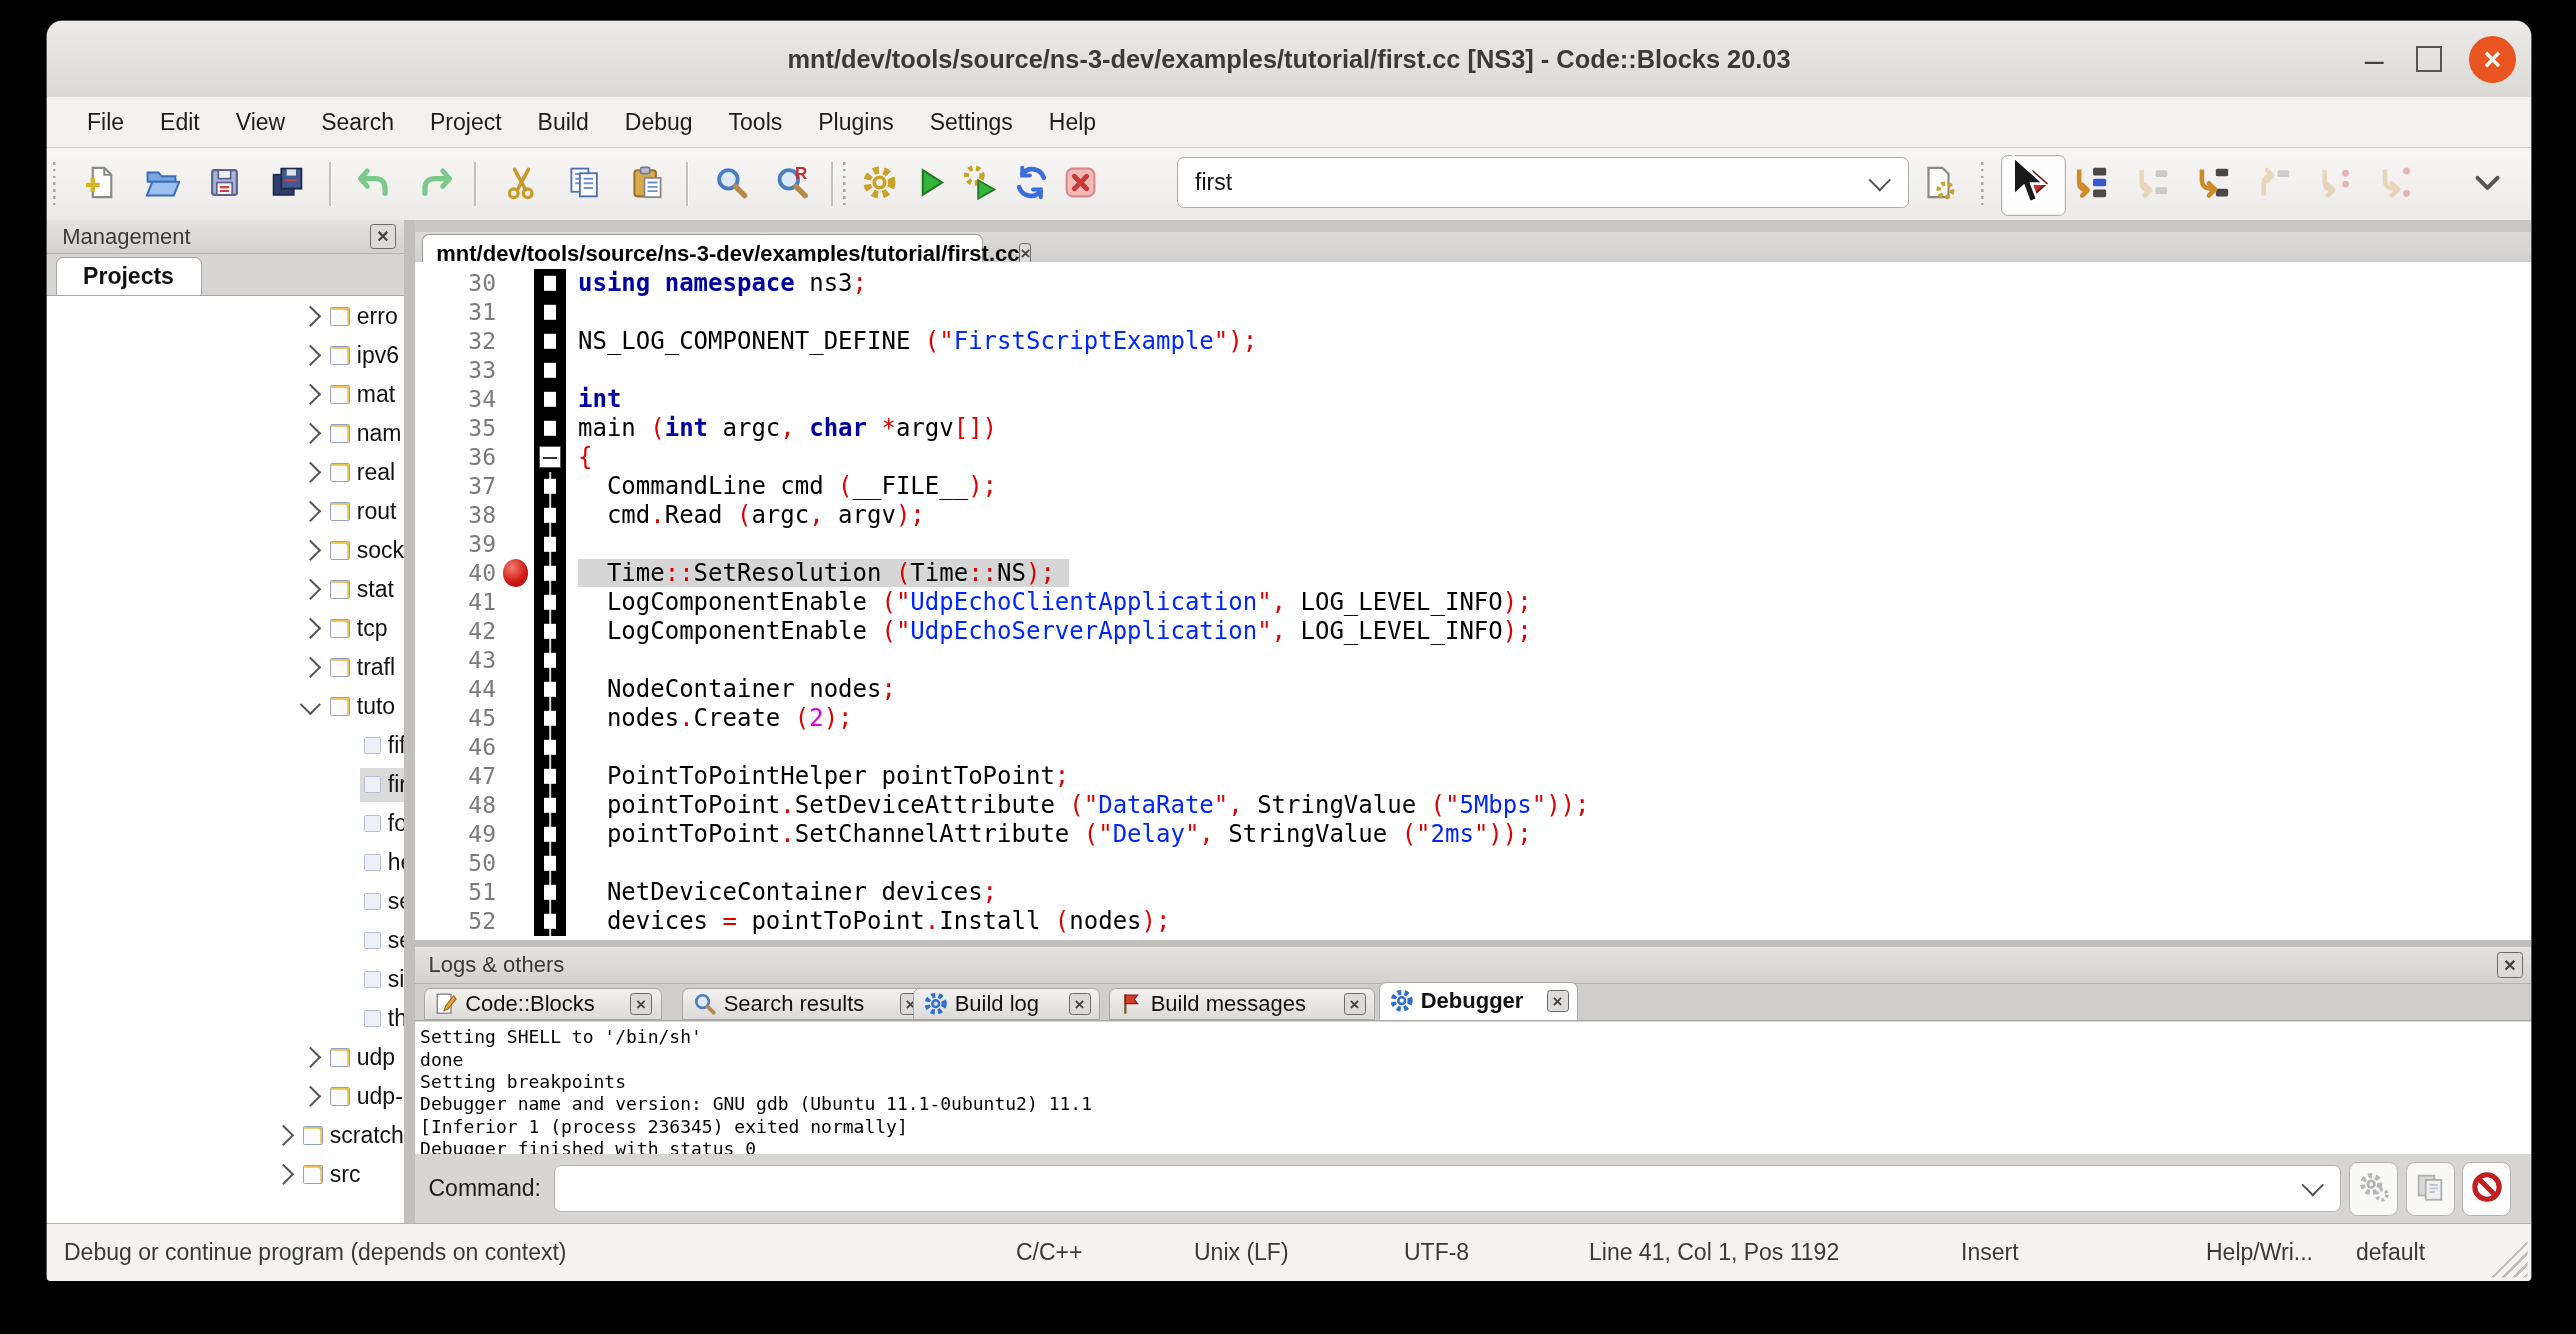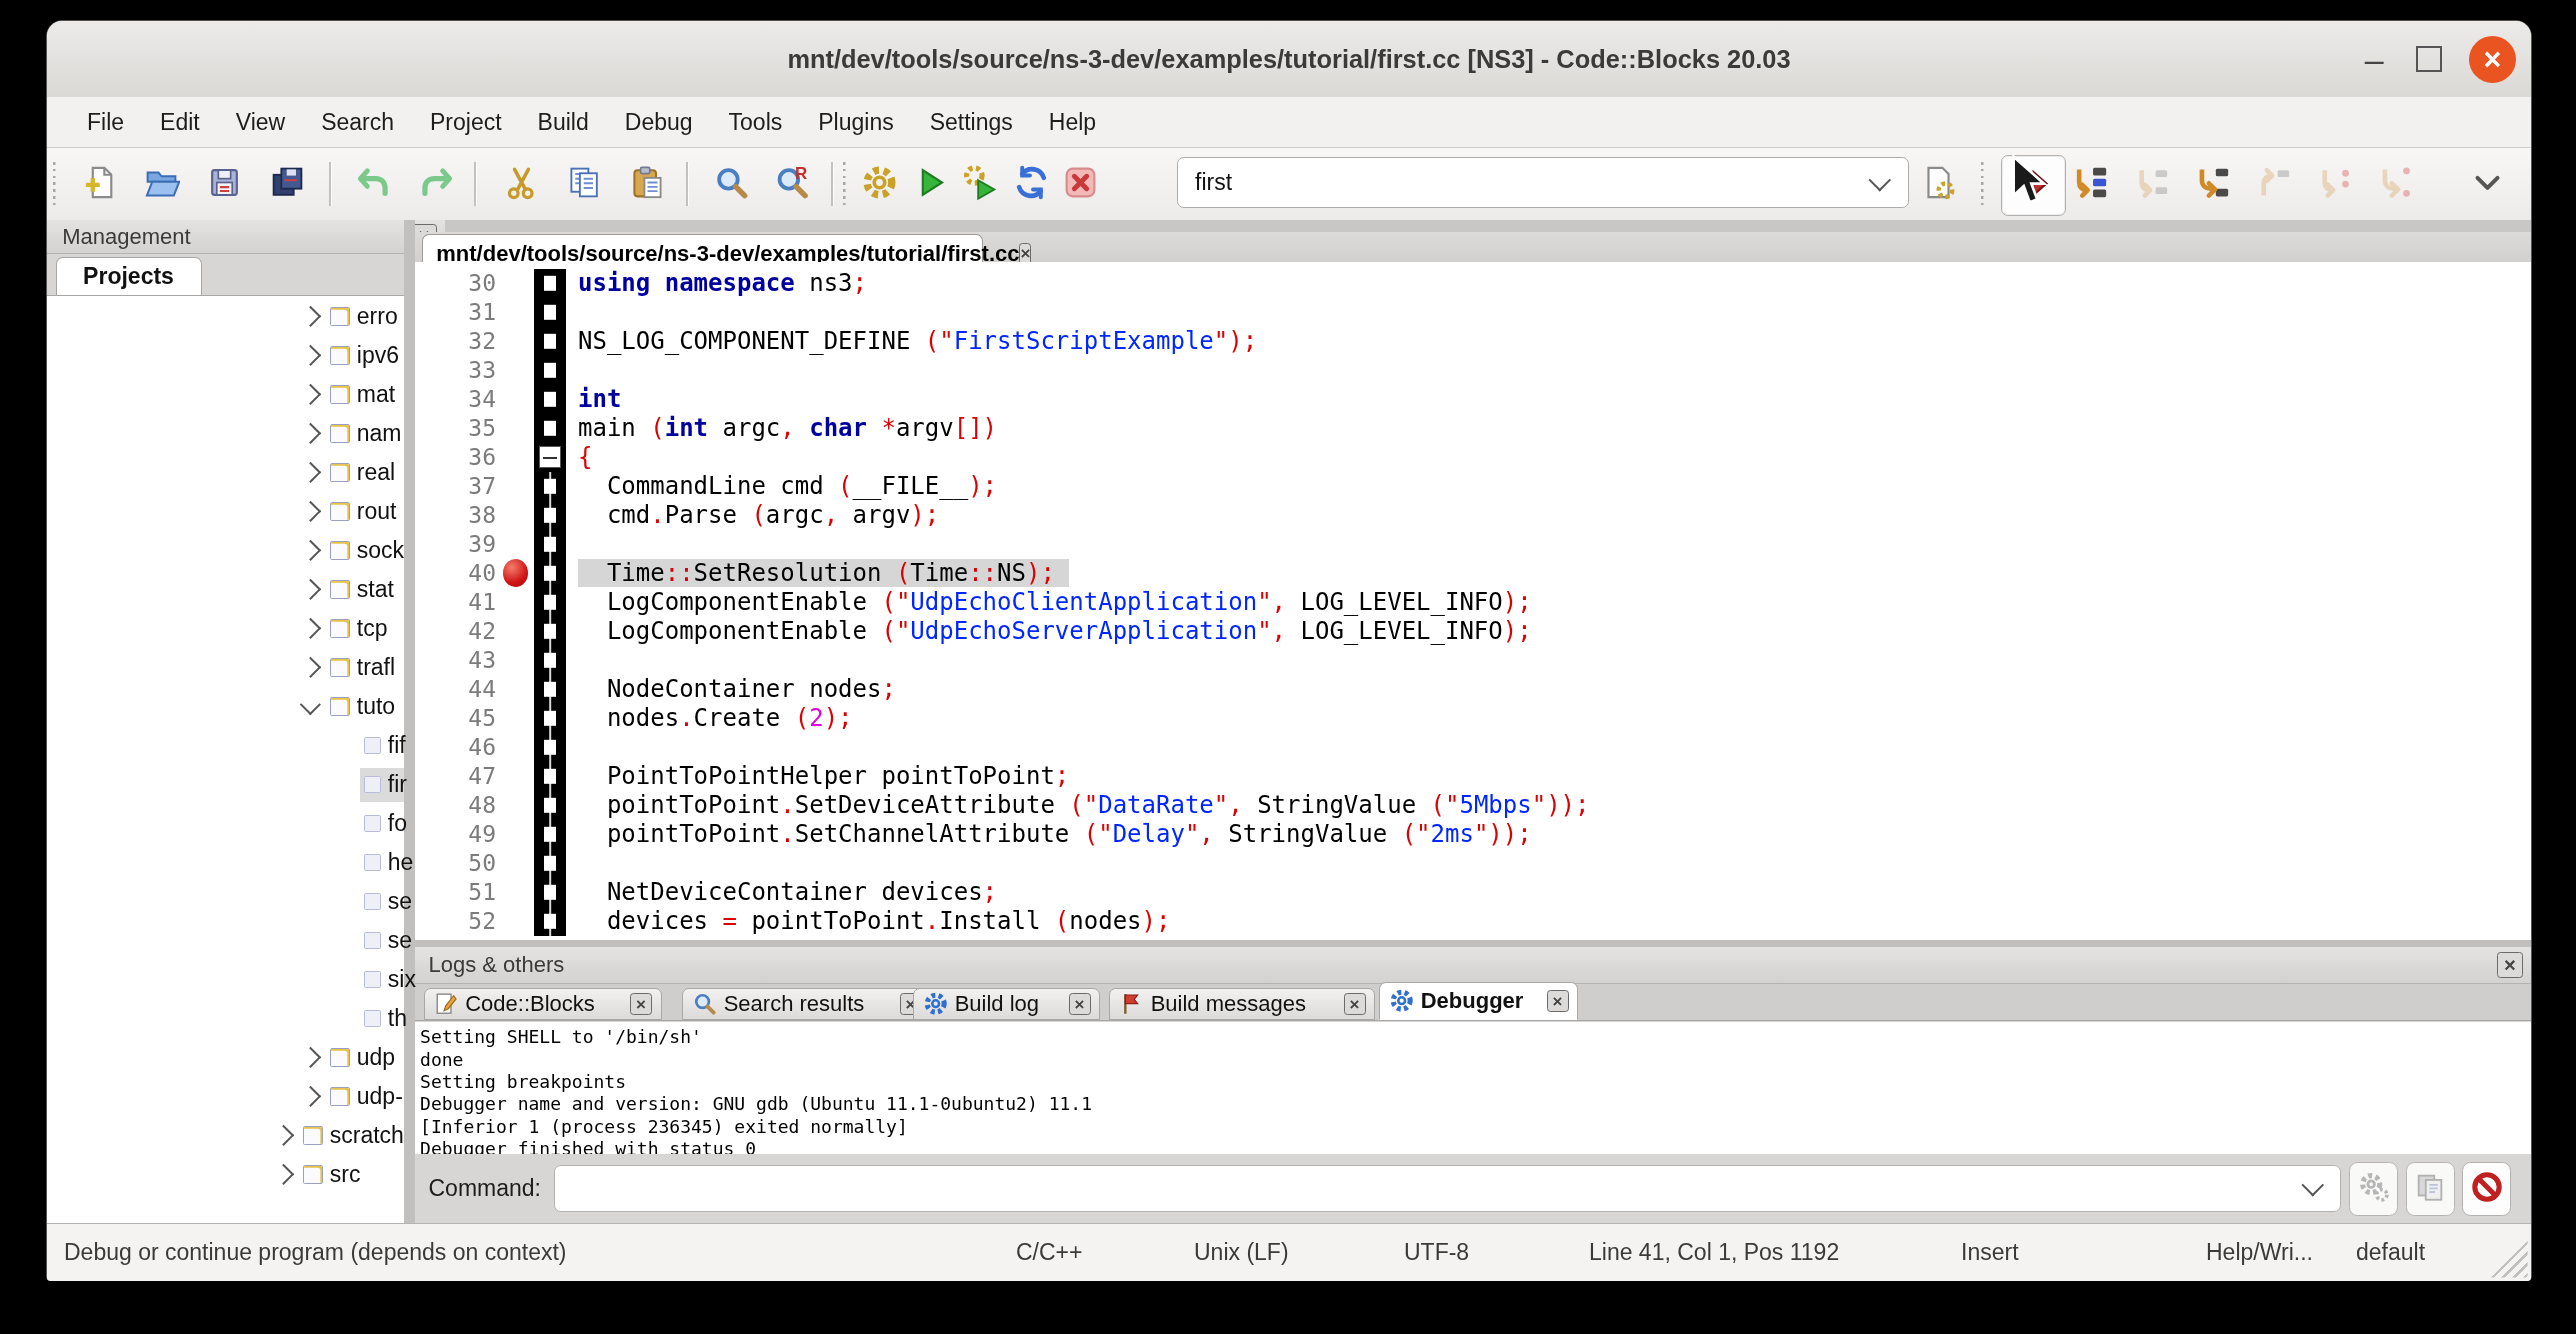--- a/index.html
+++ b/index.html
@@ -37,21 +37,21 @@
          background-size:2.5px 100%;background-repeat:repeat-y;background-position:1.7px 0;}
   .tsep{position:absolute;top:13.5px;width:1.7px;height:44px;background:#c3c1bf;box-shadow:0.8px 0 0 #fff;}
   .tcombo{position:absolute;top:9.3px;height:51px;background:#fff;border:0.8px solid #aeacaa;
           border-radius:6.8px;display:flex;align-items:center;box-sizing:border-box;}
   .tcombo .val{font-size:23px;color:#111;padding-left:17px;flex:1;}
   .chev{width:13.5px;height:13.5px;border-right:2.5px solid #555;border-bottom:2.5px solid #555;
         transform:rotate(45deg);margin-right:20.3px;margin-top:-6.8px;}
   .cursor-ov{position:absolute;z-index:50;}
   
   .main{position:absolute;left:0;top:199px;width:100%;height:1003px;background:#c9c7c5;}
-  .mgmt{position:absolute;left:0;top:0;width:357px;height:100%;background:#d8d6d4;padding-left:41px;}
+  .mgmt{position:absolute;left:0;top:0;width:357px;height:100%;background:#d8d6d4;}
   .panel-head{position:absolute;left:0;top:0;width:100%;height:34px;
               background:linear-gradient(#e5e3e1,#d4d2d0);border-bottom:0.8px solid #b5b3b1;
               display:flex;align-items:center;justify-content:space-between;box-sizing:border-box;
               padding:0 8.5px 0 15.2px;font-size:22px;color:#3a3a3a;}
   .xbox{width:25.4px;height:25.4px;border:1.7px solid #6a6a6a;border-radius:3.4px;background:#dddbd9;
         color:#444;font-size:20.3px;font-weight:bold;display:inline-flex;align-items:center;
         justify-content:center;line-height:1;box-sizing:border-box;}
   .xbox.sm{width:22px;height:22px;font-size:17px;}
   .mgmt-tabs{position:absolute;left:0;top:34px;width:100%;height:42px;border-bottom:0.8px solid #a9a7a5;box-sizing:border-box;}
   .ptab{position:absolute;left:8.5px;bottom:0;width:144px;height:37px;background:#fff;
@@ -553,21 +553,21 @@
             </span>
             <span class="ctext"><span class="tk p">  CommandLine cmd </span><span class="tk r">(</span><span class="tk p">__FILE__</span><span class="tk r">);</span></span>
           </div>
           <div class="crow">
             <span class="cnum">38</span>
             <span class="cgap"></span>
             <span class="cmar">
               <span class="guide"></span>
               <span class="sq"></span>
             </span>
-            <span class="ctext"><span class="tk p">  cmd</span><span class="tk r">.</span><span class="tk p">Parse </span><span class="tk r">(</span><span class="tk p">argc</span><span class="tk r">,</span><span class="tk p"> argv</span><span class="tk r">);</span></span>
+            <span class="ctext"><span class="tk p">  cmd</span><span class="tk r">.</span><span class="tk p">Read </span><span class="tk r">(</span><span class="tk p">argc</span><span class="tk r">,</span><span class="tk p"> argv</span><span class="tk r">);</span></span>
           </div>
           <div class="crow">
             <span class="cnum">39</span>
             <span class="cgap"></span>
             <span class="cmar">
               <span class="guide"></span>
               <span class="sq"></span>
             </span>
             <span class="ctext"></span>
           </div>

